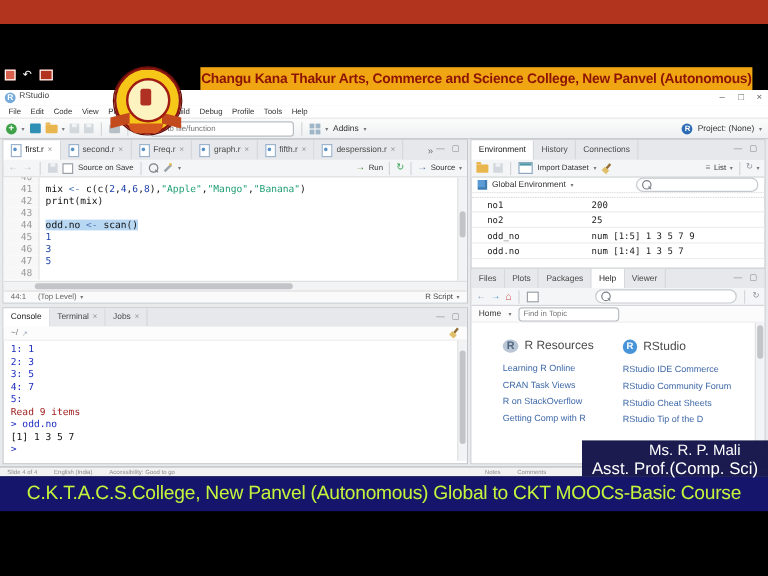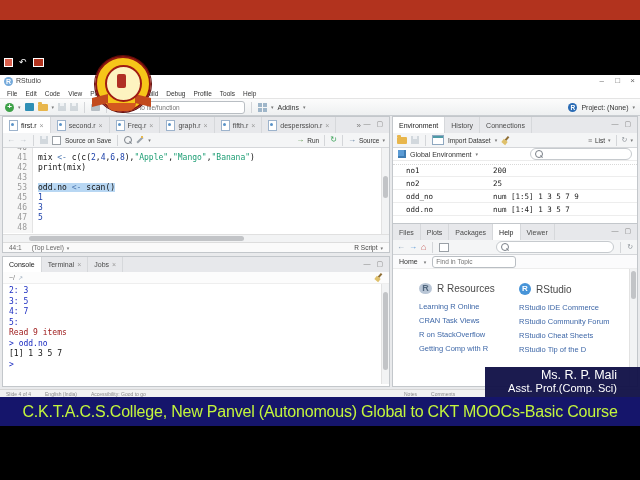--- a/index.html
+++ b/index.html
@@ -152,34 +152,37 @@
     font-size:8px;text-align:center;line-height:12px;}
   .hlink{font-size:7.5px;color:#3f68a8;margin-bottom:5.5px;line-height:8.5px;}
 
   
   .ppt-bar{left:0;top:389px;width:640px;height:8px;background:#f2f2f2;border-top:1px solid #d6d6d6;
     font-size:5px;color:#8a8a8a;display:flex;align-items:center;padding:0 6px;box-sizing:border-box;gap:14px;}
   .ppt-right{position:absolute;left:404px;top:1px;display:flex;gap:14px;}
   .watermark{left:485px;top:367px;width:155px;height:30px;background:rgba(18,18,72,.96);z-index:40;
     color:#fff;text-align:center;}
   .wm1{font-size:12.5px;margin-top:1px;margin-left:33px;}
-  .wm2{font-size:11px;}
+  .wm2{font-size:14px;}
   .bottom-banner{left:0;top:397px;width:640px;height:29px;background:#15156b;display:flex;
     align-items:center;justify-content:center;color:#c3f53c;font-size:16px;letter-spacing:-.2px;}
 </style>
 </head>
 <body>
 
 <div class="screen">
 
   <div class="abs red-strip"></div>
   <div class="abs qat">
     <span class="q-save"></span>
     <span class="q-undo">↶</span>
     <span class="q-edit"></span>
+  </div>
+  <div class="abs orange-banner nosel">
+    <span>Changu Kana Thakur Arts, Commerce and Science College, New Panvel (Autonomous)</span>
   </div>
   <div class="abs logo">
     <span class="ring"></span>
       <span class="rib-l"></span>
       <span class="rib-r"></span>
     <span class="rib-c"></span>
       <span class="inner"></span>
       <span class="emblem"></span>
   </div>
 
@@ -308,21 +311,21 @@
             </div>
             <div class="code-row">
               <span class="gutter">42</span>
               <span class="ctext"><span class="c-plain">print(mix)</span></span>
             </div>
             <div class="code-row">
               <span class="gutter">43</span>
               <span class="ctext"></span>
             </div>
             <div class="code-row">
-              <span class="gutter">53</span>
+              <span class="gutter">44</span>
               <span class="ctext"><span class="sel"><span class="c-plain">odd.no </span><span class="c-op">&lt;- </span><span class="c-plain">scan()</span></span></span>
             </div>
             <div class="code-row">
               <span class="gutter">45</span>
               <span class="ctext"><span class="c-num">1</span></span>
             </div>
             <div class="code-row">
               <span class="gutter">46</span>
               <span class="ctext"><span class="c-num">3</span></span>
             </div>
@@ -365,20 +368,21 @@
             <span class="x">×</span>
           </div>
         </div>
       <span class="pane-ctl">— ▢</span>
       <div class="cwd-row">
         <span>~/</span>
         <span style="font-size:6px;color:#9ab;margin-left:3px;">↗</span>
         <span class="i-broom" style="margin-left:auto;"></span>
       </div>
       <div class="con-text" id="conLines">
+          <div class="console-line cl-input">1: 1</div>
           <div class="console-line cl-input">2: 3</div>
           <div class="console-line cl-input">3: 5</div>
           <div class="console-line cl-input">4: 7</div>
           <div class="console-line cl-input">5: </div>
           <div class="console-line cl-message">Read 9 items</div>
           <div class="console-line cl-input">&gt; odd.no</div>
           <div class="console-line cl-output">[1] 1 3 5 7</div>
           <div class="console-line cl-input">&gt;</div>
         </div>
       <div class="vscroll" style="top:27px;bottom:2px;">

